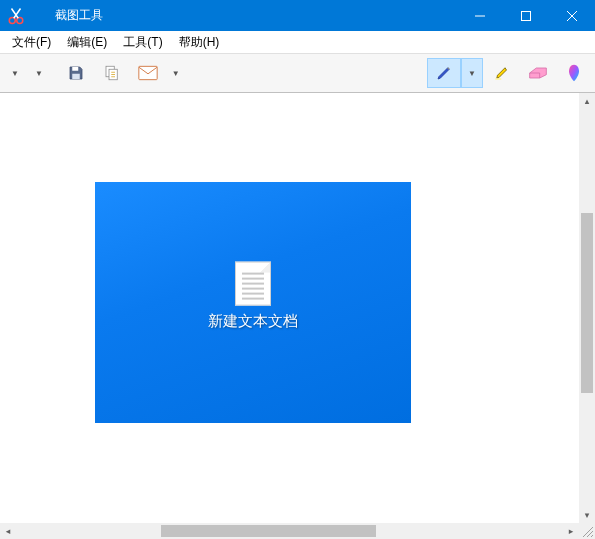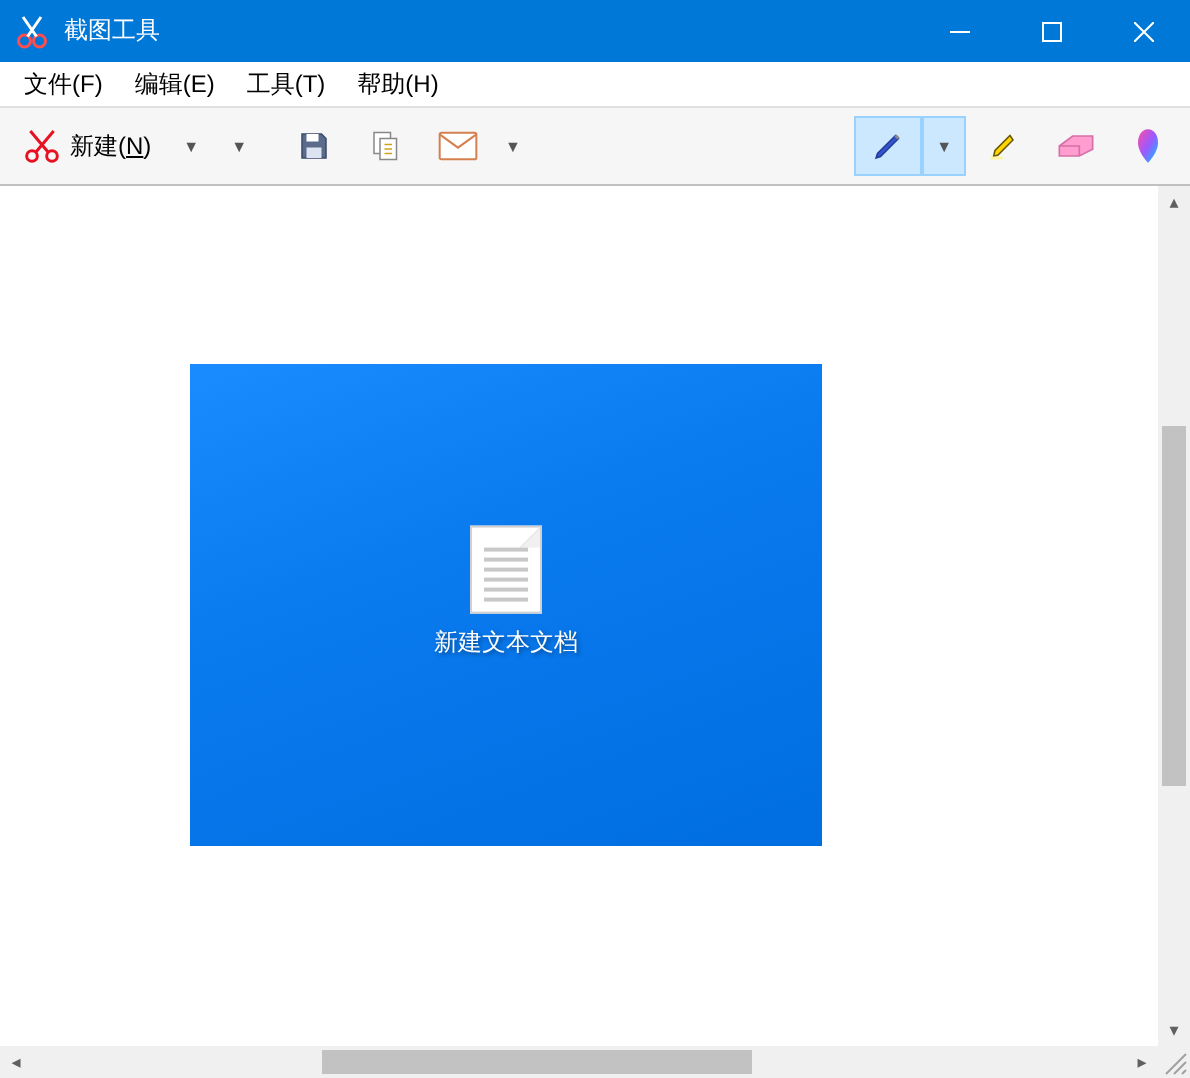--- a/index.html
+++ b/index.html
@@ -1,18 +1,18 @@
 <!DOCTYPE html>
 <html><head>
 <meta charset="utf-8">
 <style>
 * { box-sizing: border-box; margin: 0; padding: 0; }
 body { font-family: "Microsoft YaHei", "Segoe UI", Tahoma, sans-serif; font-size: 12px; overflow: hidden; width: 595px; height: 539px; background: #fff; }
 
-.titlebar { background: #0078d7; height: 31px; display: flex; align-items: center; color: #fff; }
+.titlebar { background: #0078d7; height: 31px; display: flex; align-items: center; color: #fff; gap: 23px; }
 .titlebar .app-icon { width: 20px; height: 20px; margin: 0 6px; display: flex; align-items: center; justify-content: center; }
 .titlebar .title { flex: 1; font-size: 12px; }
 .titlebar .win-controls { display: flex; height: 100%; }
 .titlebar .win-btn { width: 46px; height: 100%; display: flex; align-items: center; justify-content: center; color: #fff; }
 
 .menubar { height: 22px; background: #fff; display: flex; align-items: center; padding: 0 4px; font-size: 12px; }
 .menubar .menu-item { padding: 2px 8px; cursor: default; text-align: center; }
 
 .toolbar { height: 40px; background: #f6f6f6; border-top: 1px solid #e0e0e0; border-bottom: 1px solid #c0c0c0; display: flex; align-items: center; padding: 0 4px; gap: 2px; }
 .toolbar .tool-group { display: flex; align-items: center; height: 32px; }
@@ -24,21 +24,21 @@
 .toolbar .sep { width: 1px; height: 24px; background: transparent; margin: 0 2px; }
 
 .content { position: relative; height: 430px; background: #fff; }
 .canvas-area { position: absolute; left: 0; top: 0; right: 16px; bottom: 0; overflow: hidden; background: #fff; }
 .screenshot { position: absolute; left: 95px; top: 89px; width: 316px; height: 241px; background: linear-gradient(160deg, #1a8cff 0%, #0a7aef 40%, #006ee0 100%); }
 .file-icon-wrap { position: absolute; left: 50%; top: 50%; transform: translate(-50%, -60%); text-align: center; }
 .file-icon { width: 36px; height: 44px; margin: 0 auto 6px auto; background: #fff; border: 1px solid #d0d0d0; position: relative; }
 .file-icon::before { content: ""; position: absolute; top: 0; right: 0; width: 10px; height: 10px; background: linear-gradient(135deg, transparent 48%, #d0d0d0 50%, #f0f0f0 52%); }
 .file-lines { position: absolute; left: 6px; right: 6px; top: 10px; }
 .file-lines div { height: 2px; background: #c8c8c8; margin-bottom: 3px; }
-.file-label { color: #fff; font-size: 12px; text-shadow: 1px 1px 2px rgba(0,0,0,0.4); white-space: nowrap; }
+.file-label { color: #fff; font-size: 15px; text-shadow: 1px 1px 2px rgba(0,0,0,0.4); white-space: nowrap; }
 
 .vscroll { position: absolute; right: 0; top: 0; bottom: 0; width: 16px; background: #f0f0f0; }
 .vscroll .arrow { height: 16px; display: flex; align-items: center; justify-content: center; color: #606060; font-size: 9px; }
 .vscroll .thumb { position: absolute; left: 2px; right: 2px; top: 120px; height: 180px; background: #c2c2c2; }
 
 .hscroll { height: 16px; background: #f0f0f0; display: flex; position: relative; }
 .hscroll .arrow { width: 16px; display: flex; align-items: center; justify-content: center; color: #606060; font-size: 9px; }
 .hscroll .track { flex: 1; position: relative; margin-right:16px;}
 .hscroll .thumb { position: absolute; top: 2px; bottom: 2px; left: 145px; width: 215px; background: #c2c2c2; }
 .hscroll .corner { width:16px; position:absolute; right:0; top:0; bottom:0; background:#f0f0f0;}
@@ -78,32 +78,20 @@
 </div>
 
 <div class="menubar">
   <div class="menu-item">文件(F)</div>
   <div class="menu-item">编辑(E)</div>
   <div class="menu-item">工具(T)</div>
   <div class="menu-item">帮助(H)</div>
 </div>
 
 <div class="toolbar">
-  <div class="tool-group">
-    <div class="tool-btn">
-      <span class="icon-box">
-        <svg width="20" height="20" viewBox="0 0 24 24">
-            <circle cx="6" cy="18" r="3.2" fill="none" stroke="#e81123" stroke-width="1.8"></circle>
-            <circle cx="18" cy="18" r="3.2" fill="none" stroke="#e81123" stroke-width="1.8"></circle>
-            <path d="M8.5 15.5 L19 3 M15.5 15.5 L5 3" stroke="#e81123" stroke-width="1.8" fill="none"></path>
-          </svg>
-      </span>
-      <span class="tool-label"><span>新建(</span><u>N</u><span>)</span></span>
-    </div>
-  </div>
 
   <div class="tool-group">
     <div class="tool-btn" style="padding:0 4px">
         <span class="dropdown-arrow">▼</span>
       </div>
   </div>
 
   <div class="tool-group">
     <div class="tool-btn" style="padding:0 4px">
         <span class="dropdown-arrow">▼</span>

